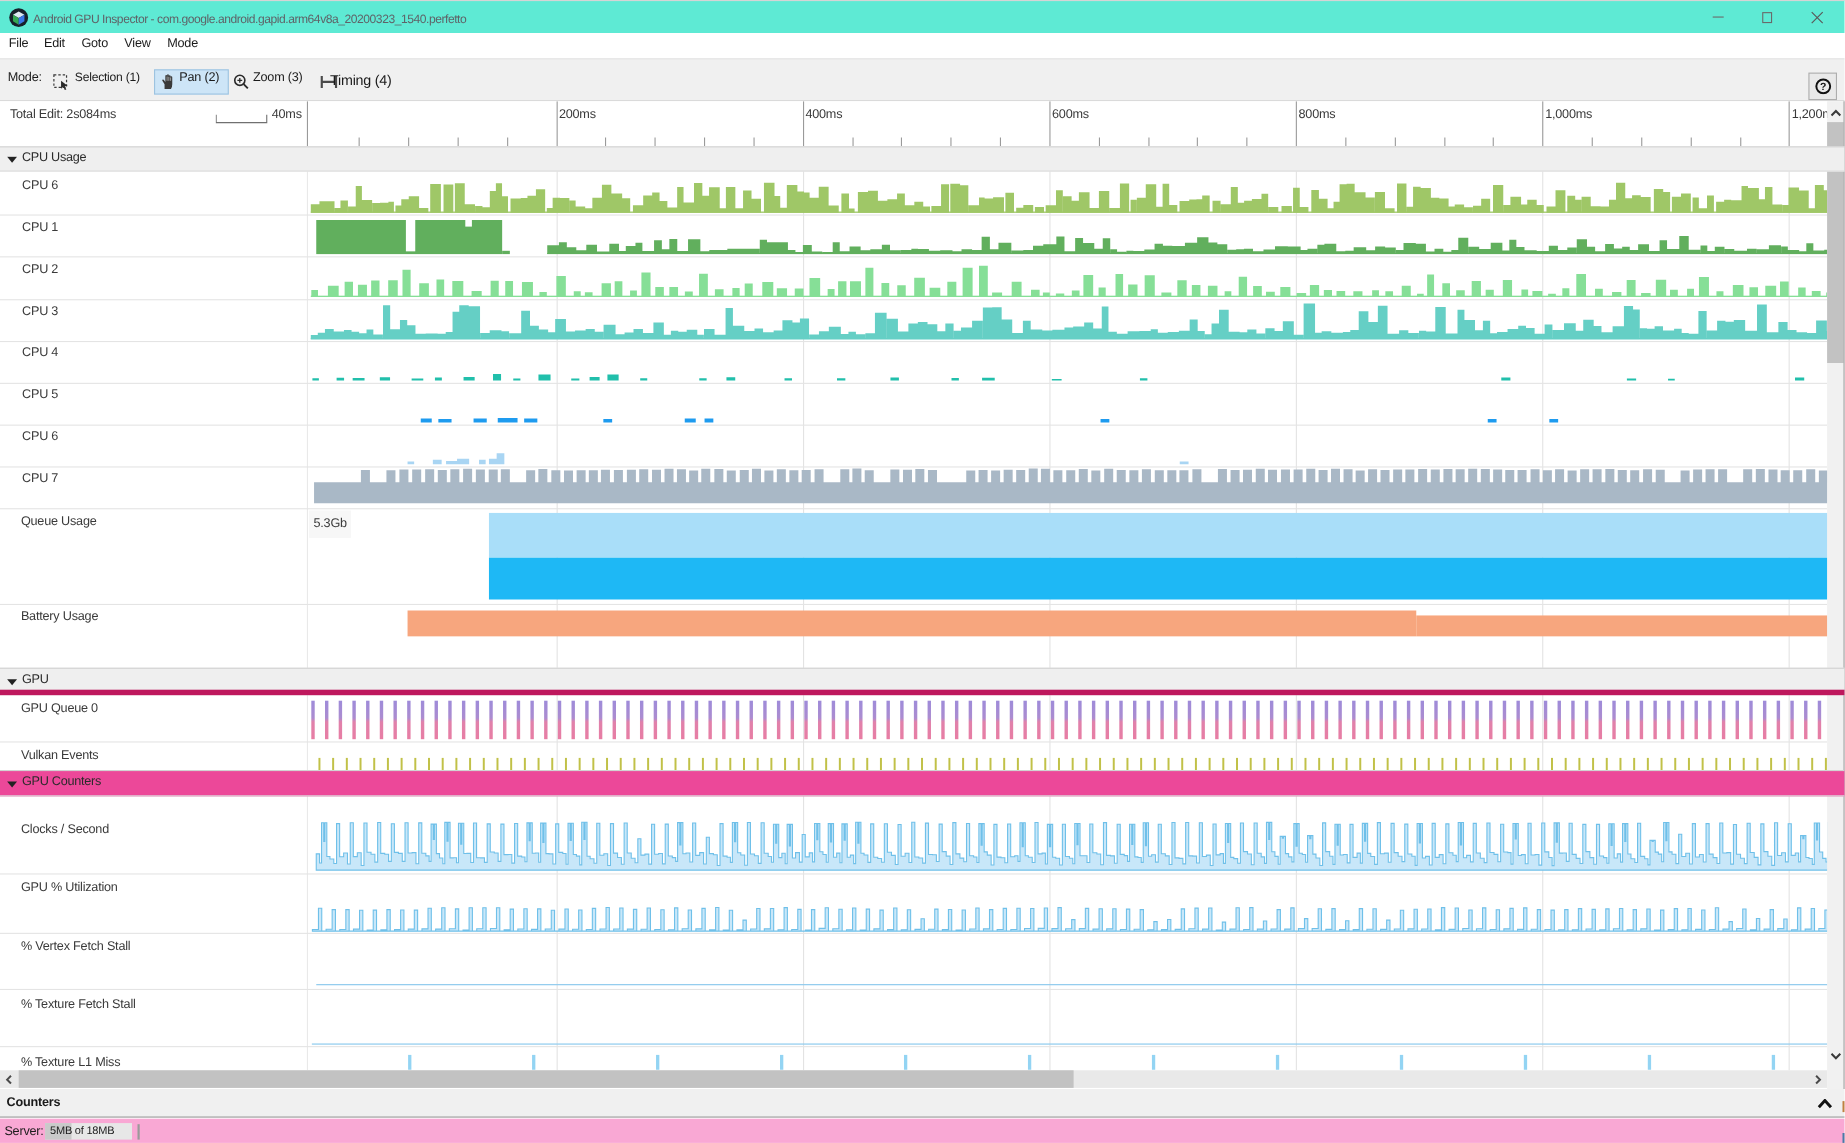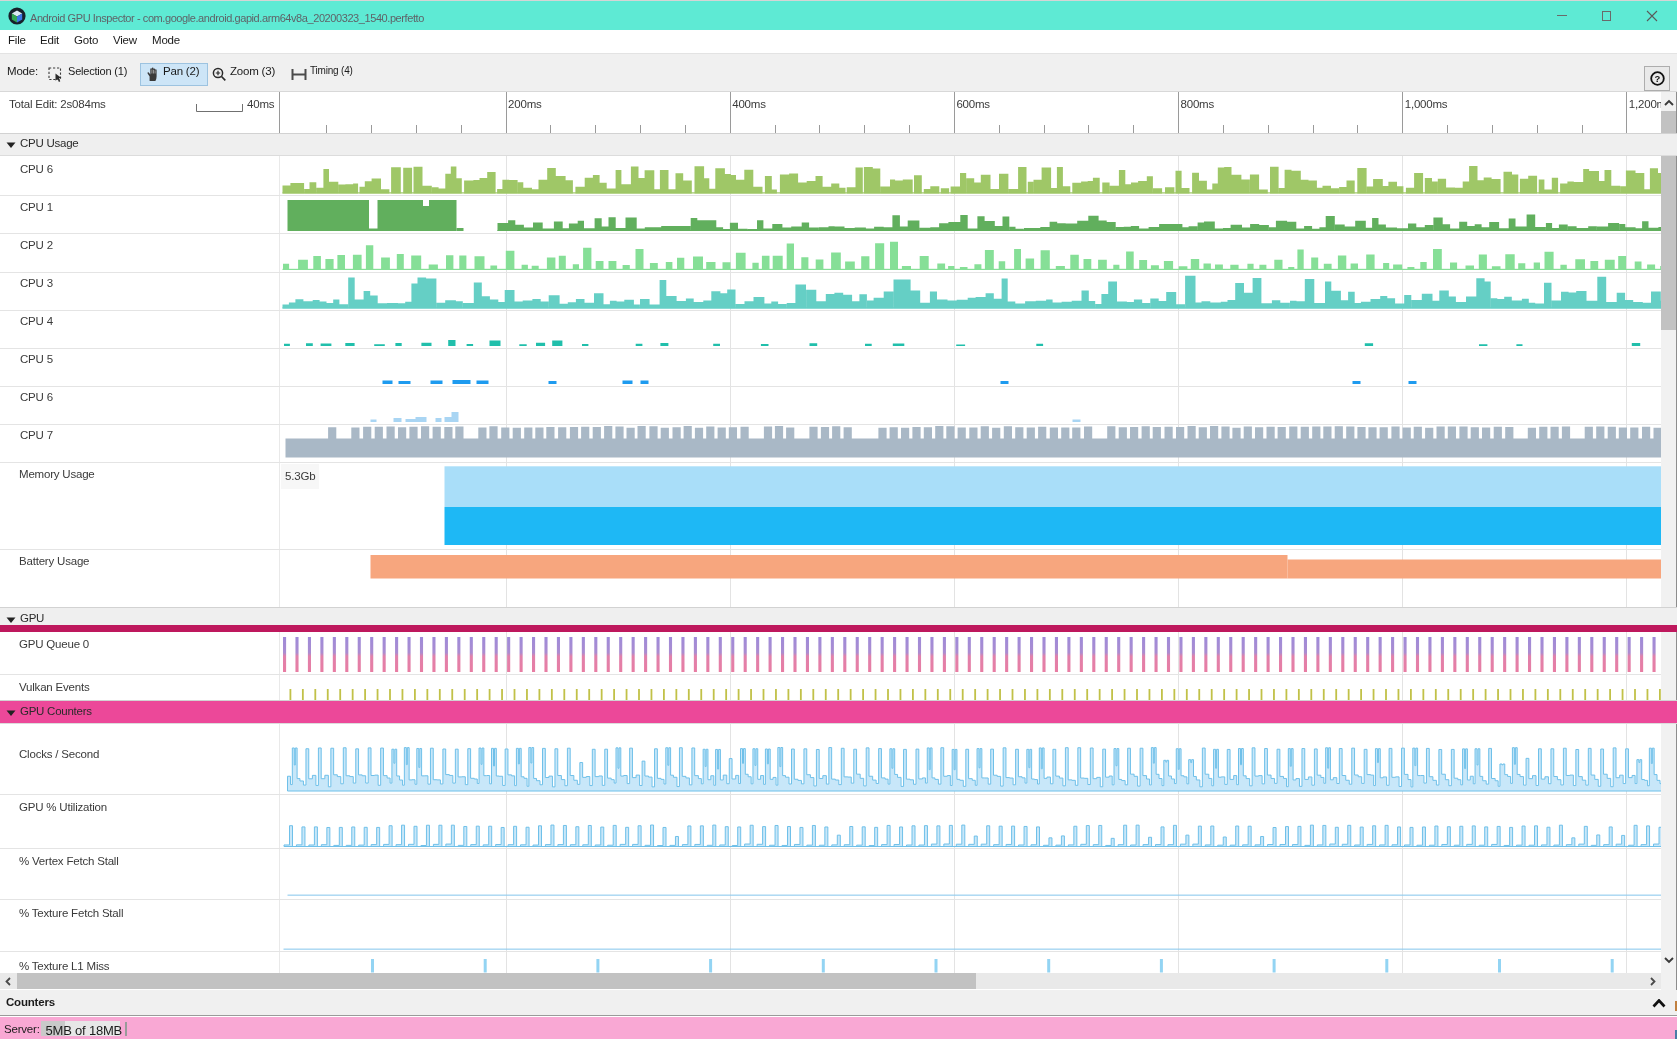--- a/index.html
+++ b/index.html
@@ -46,21 +46,21 @@
   <span class="abs" style="left:163px;top:11px;font-size:11.5px;letter-spacing:-0.2px;color:#1b1b1b">Pan (2)</span>
   <svg class="abs" style="left:212px;top:13px" width="15" height="15" viewBox="0 0 15 15">
     <circle cx="6" cy="6" r="4.6" fill="none" stroke="#2a2a2a" stroke-width="1.5"></circle>
     <path d="M9.5 9.5 L13.3 13.3" stroke="#2a2a2a" stroke-width="1.7"></path>
     <path d="M3.8 6 H8.2 M6 3.8 V8.2" stroke="#2a2a2a" stroke-width="1.2"></path>
   </svg>
   <span class="abs" style="left:230px;top:11px;font-size:11.5px;letter-spacing:-0.2px;color:#1b1b1b">Zoom (3)</span>
   <svg class="abs" style="left:291px;top:13px" width="16" height="15" viewBox="0 0 16 15">
     <path d="M1.5 2 V13 M14.5 2 V13 M1.5 7.5 H14.5" stroke="#4a4a4a" stroke-width="2"></path>
   </svg>
-  <span class="abs" style="left:310px;top:11px;font-size:10px;letter-spacing:-0.2px;color:#1b1b1b">Timing (4)</span>
+  <span class="abs" style="left:300px;top:11px;font-size:13px;letter-spacing:-0.2px;color:#1b1b1b">Timing (4)</span>
   <div class="abs" style="left:1644px;top:12px;width:26px;height:25px;background:#e9e9e9;border:1px solid #adadad"></div>
   <svg class="abs" style="left:1650px;top:17px" width="15" height="15" viewBox="0 0 15 15">
     <circle cx="7.5" cy="7.5" r="6.3" fill="none" stroke="#111" stroke-width="1.8"></circle>
     <text x="7.5" y="11" font-size="9.5" font-weight="bold" fill="#111" text-anchor="middle" font-family="Liberation Sans">?</text>
   </svg>
 </div>
 
 <div class="abs" style="left:0;top:92px;width:1677px;height:41px;background:#fff;overflow:hidden">
   <div class="t" style="position:absolute;left:9px;top:6px">Total Edit: 2s084ms</div>
   <svg style="position:absolute;left:196px;top:11.5px" width="50" height="9" viewBox="0 0 50 9">
@@ -105,42 +105,42 @@
 <div style="position:absolute;left:1536.7px;top:33px;width:1px;height:8px;background:#9a9a9a"></div>
 <div style="position:absolute;left:1581.5px;top:33px;width:1px;height:8px;background:#9a9a9a"></div>
 </div>
 
 <div class="abs" style="left:0;top:133px;width:1677px;height:23px;background:#efefef;border-top:1px solid #d2d2d2;border-bottom:1px solid #dcdcdc;z-index:3">
   <svg class="abs" style="left:6px;top:8px" width="10" height="7">
       <polygon points="0.5,0.5 9.5,0.5 5,6" fill="#222"></polygon>
     </svg>
   <span class="abs" style="left:20px;top:3px;font-size:11.5px;letter-spacing:-0.25px;color:#2b2b2b">CPU Usage</span>
 </div>
-<div class="abs" style="left:0;top:607px;width:1677px;height:25px;background:#efefef;border-top:1px solid #d2d2d2;border-bottom:7px solid #be185d;z-index:3">
+<div class="abs" style="left:0;top:607px;width:1677px;height:25px;background:#efefef;border-top:1px solid #d2d2d2;border-bottom:5px solid #be185d;z-index:3">
   <svg class="abs" style="left:6px;top:9px" width="10" height="7">
       <polygon points="0.5,0.5 9.5,0.5 5,6" fill="#222"></polygon>
     </svg>
   <span class="abs" style="left:20px;top:4px;font-size:11.5px;letter-spacing:-0.25px;color:#2b2b2b">GPU</span>
 </div>
 <div class="abs" style="left:0;top:700px;width:1677px;height:24px;background:#ec4899;border-top:1px solid #d2d2d2;border-bottom:1px solid #dcdcdc;z-index:3">
   <svg class="abs" style="left:6px;top:9px" width="10" height="7">
       <polygon points="0.5,0.5 9.5,0.5 5,6" fill="#222"></polygon>
     </svg>
   <span class="abs" style="left:20px;top:4px;font-size:11.5px;letter-spacing:-0.25px;color:#2b2b2b">GPU Counters</span>
 </div>
 
 <div class="t" style="position:absolute;left:20px;top:163px">CPU 6</div>
 <div class="t" style="position:absolute;left:20px;top:201px">CPU 1</div>
 <div class="t" style="position:absolute;left:20px;top:239px">CPU 2</div>
 <div class="t" style="position:absolute;left:20px;top:277px">CPU 3</div>
 <div class="t" style="position:absolute;left:20px;top:315px">CPU 4</div>
 <div class="t" style="position:absolute;left:20px;top:353px">CPU 5</div>
 <div class="t" style="position:absolute;left:20px;top:391px">CPU 6</div>
 <div class="t" style="position:absolute;left:20px;top:429px">CPU 7</div>
-<div class="t" style="position:absolute;left:19px;top:468px">Memory Usage</div>
+<div class="t" style="position:absolute;left:19px;top:468px">Queue Usage</div>
 <div class="t" style="position:absolute;left:19px;top:555px">Battery Usage</div>
 <div class="t" style="position:absolute;left:19px;top:638px">GPU Queue 0</div>
 <div class="t" style="position:absolute;left:19px;top:681px">Vulkan Events</div>
 <div class="t" style="position:absolute;left:19px;top:748px">Clocks / Second</div>
 <div class="t" style="position:absolute;left:19px;top:801px">GPU % Utilization</div>
 <div class="t" style="position:absolute;left:19px;top:855px">% Vertex Fetch Stall</div>
 <div class="t" style="position:absolute;left:19px;top:907px">% Texture Fetch Stall</div>
 <div class="t" style="position:absolute;left:19px;top:960px">% Texture L1 Miss</div>
 
 <div class="abs" style="left:281px;top:464px;width:38px;height:25px;background:#f7f7f7"></div>
@@ -492,17 +492,17 @@
   <span class="abs" style="left:6px;top:6px;font-size:11.5px;letter-spacing:-0.2px;font-weight:bold;color:#1b1b1b">Counters</span>
   <svg class="abs" style="left:1652px;top:8.5px" width="14" height="9" viewBox="0 0 14 9">
       <path d="M1.5 7.5 L7 1.5 L12.5 7.5" fill="none" stroke="#111" stroke-width="2.7"></path>
     </svg>
 </div>
 
 <div class="abs" style="left:0;top:1016.5px;width:1677px;height:22.5px;background:#f9a8d4">
   <span class="abs" style="left:4px;top:6px;font-size:11.5px;letter-spacing:-0.2px;color:#1b1b1b">Server:</span>
   <div class="abs" style="left:41px;top:4.5px;width:79px;height:15px;background:#e7e7e7"></div>
   <div class="abs" style="left:41px;top:4.5px;width:24px;height:15px;background:#c9c9c9"></div>
-  <span class="abs" style="left:45.5px;top:6px;font-size:13px;letter-spacing:-0.2px;color:#1b1b1b">5MB of 18MB</span>
+  <span class="abs" style="left:45.5px;top:6px;font-size:10px;letter-spacing:-0.2px;color:#1b1b1b">5MB of 18MB</span>
   <div class="abs" style="left:125px;top:5px;width:1.5px;height:14px;background:#9a9a9a"></div>
 </div>
 <div class="abs" style="left:1675px;top:1001px;width:2px;height:10px;background:#c08040"></div>
 <div class="abs" style="left:1675px;top:1030px;width:2px;height:9px;background:#4a7ba6"></div>
 
 </body></html>

